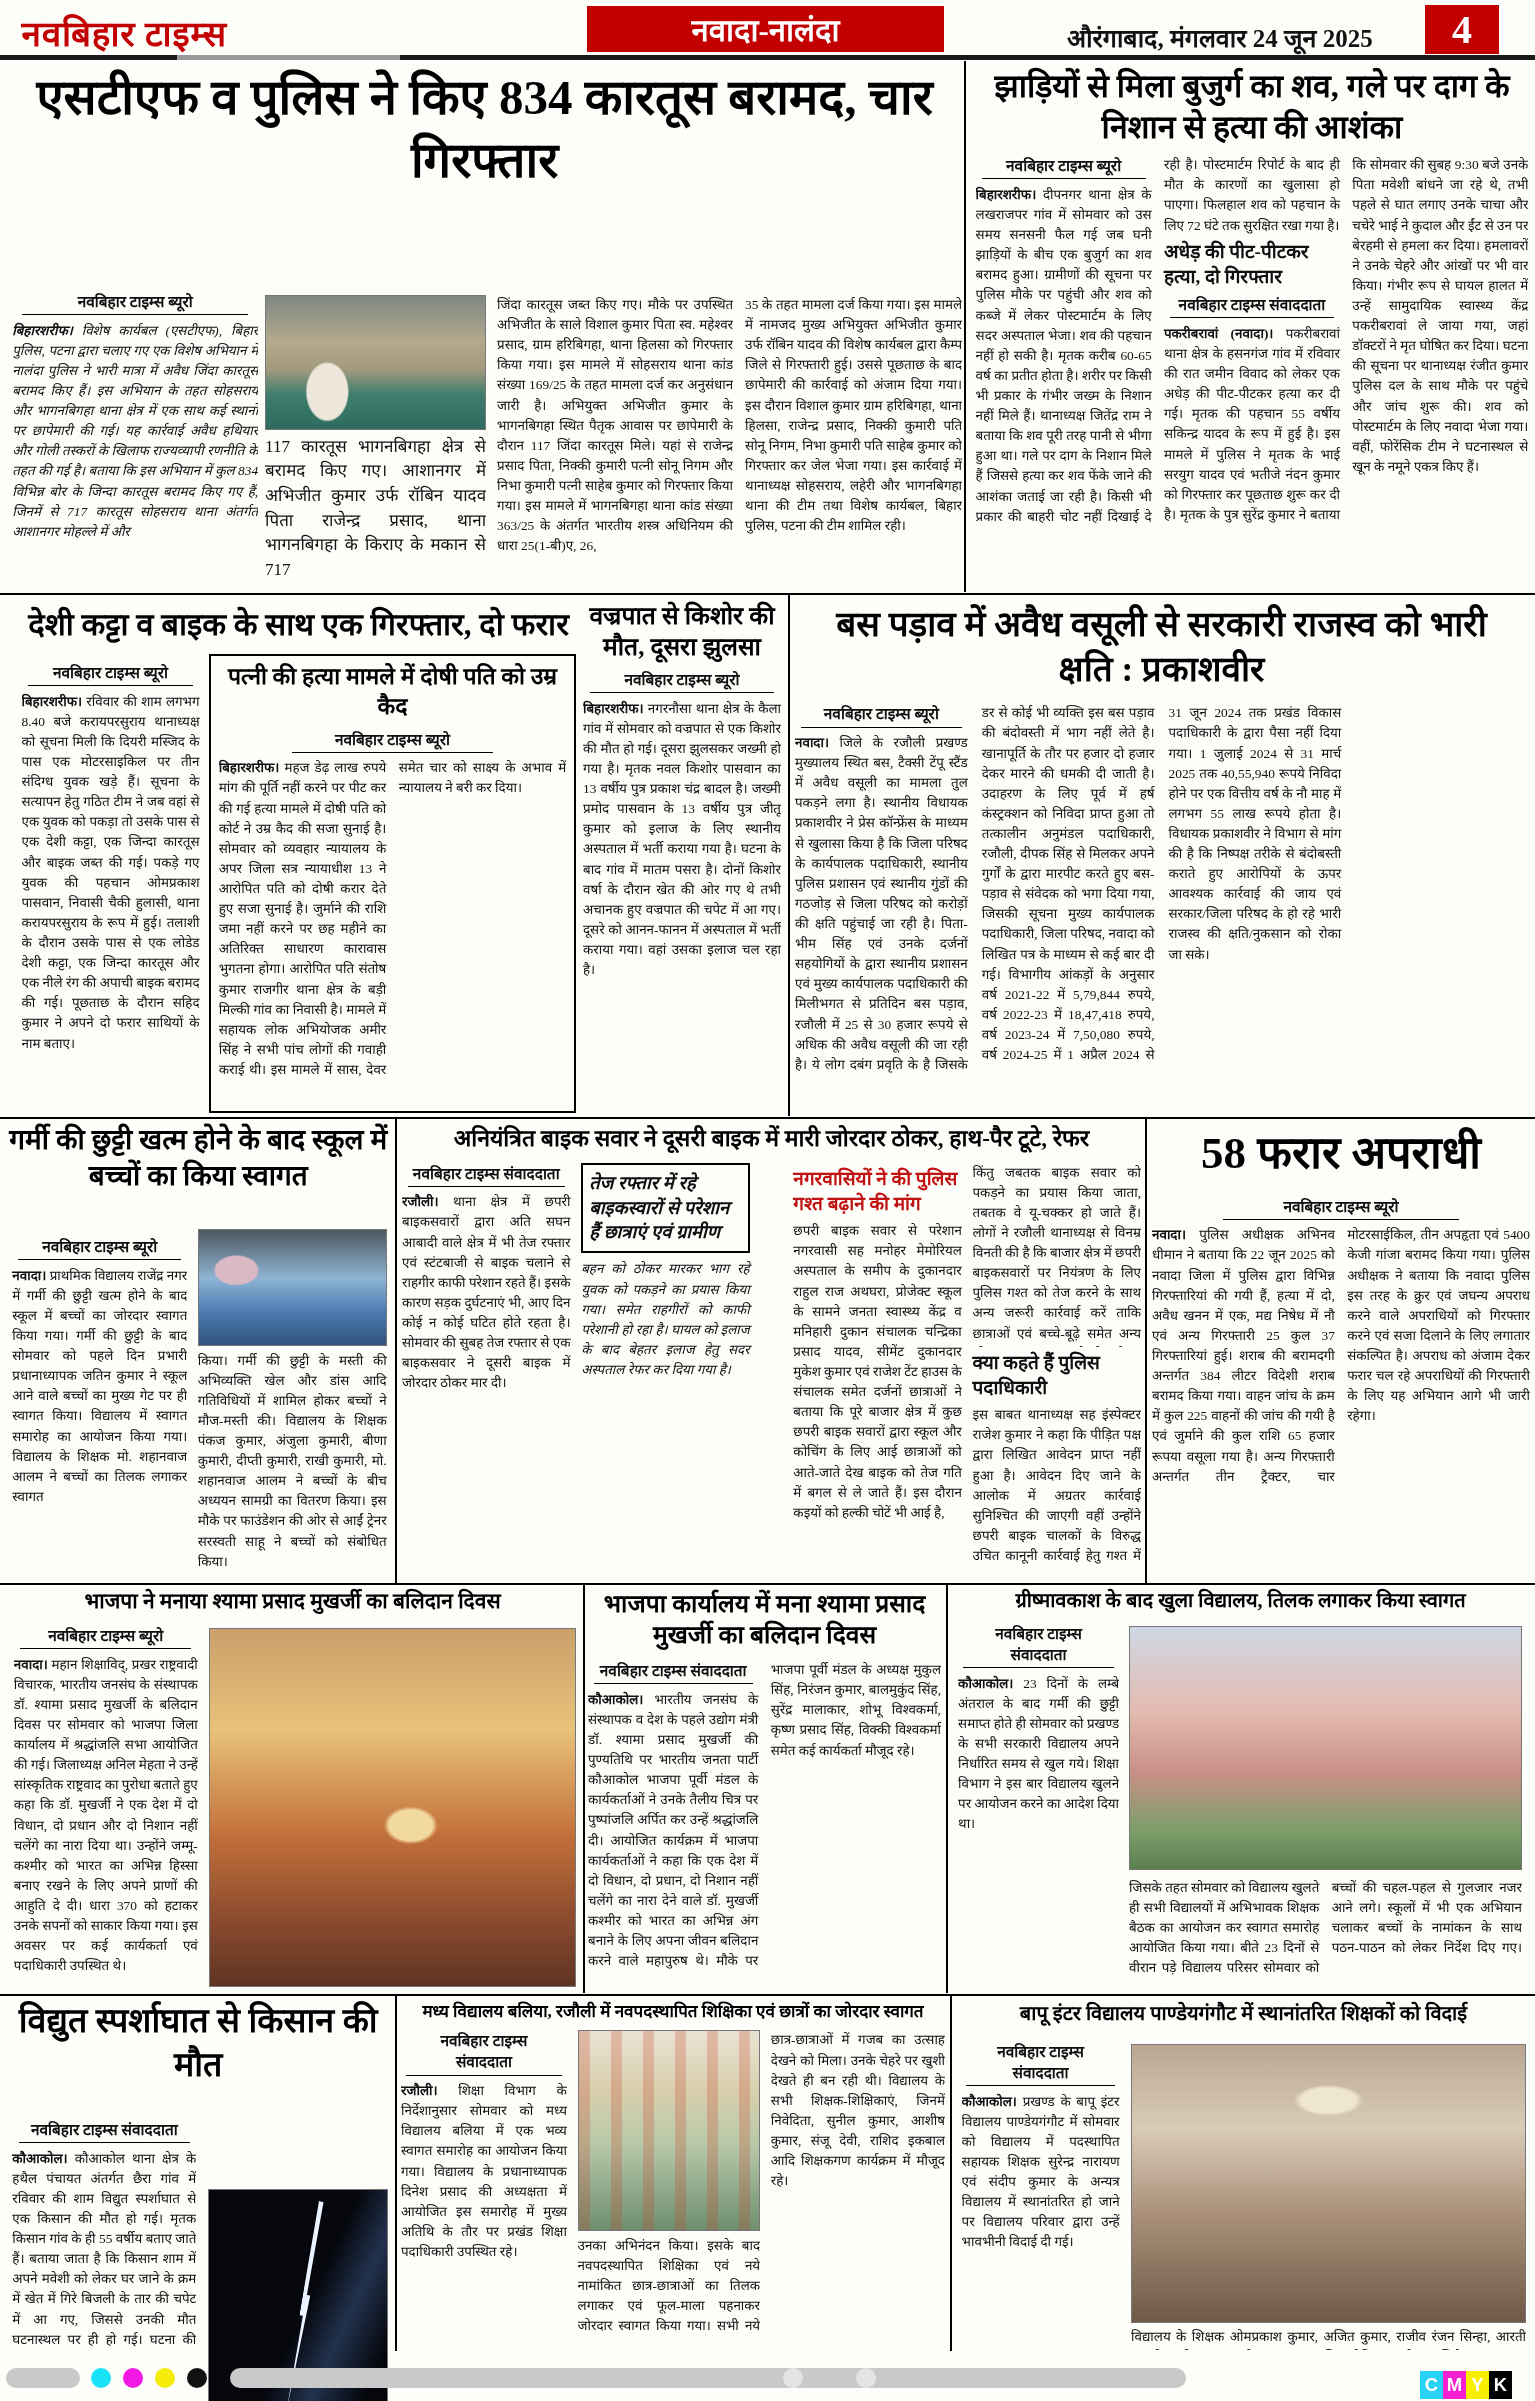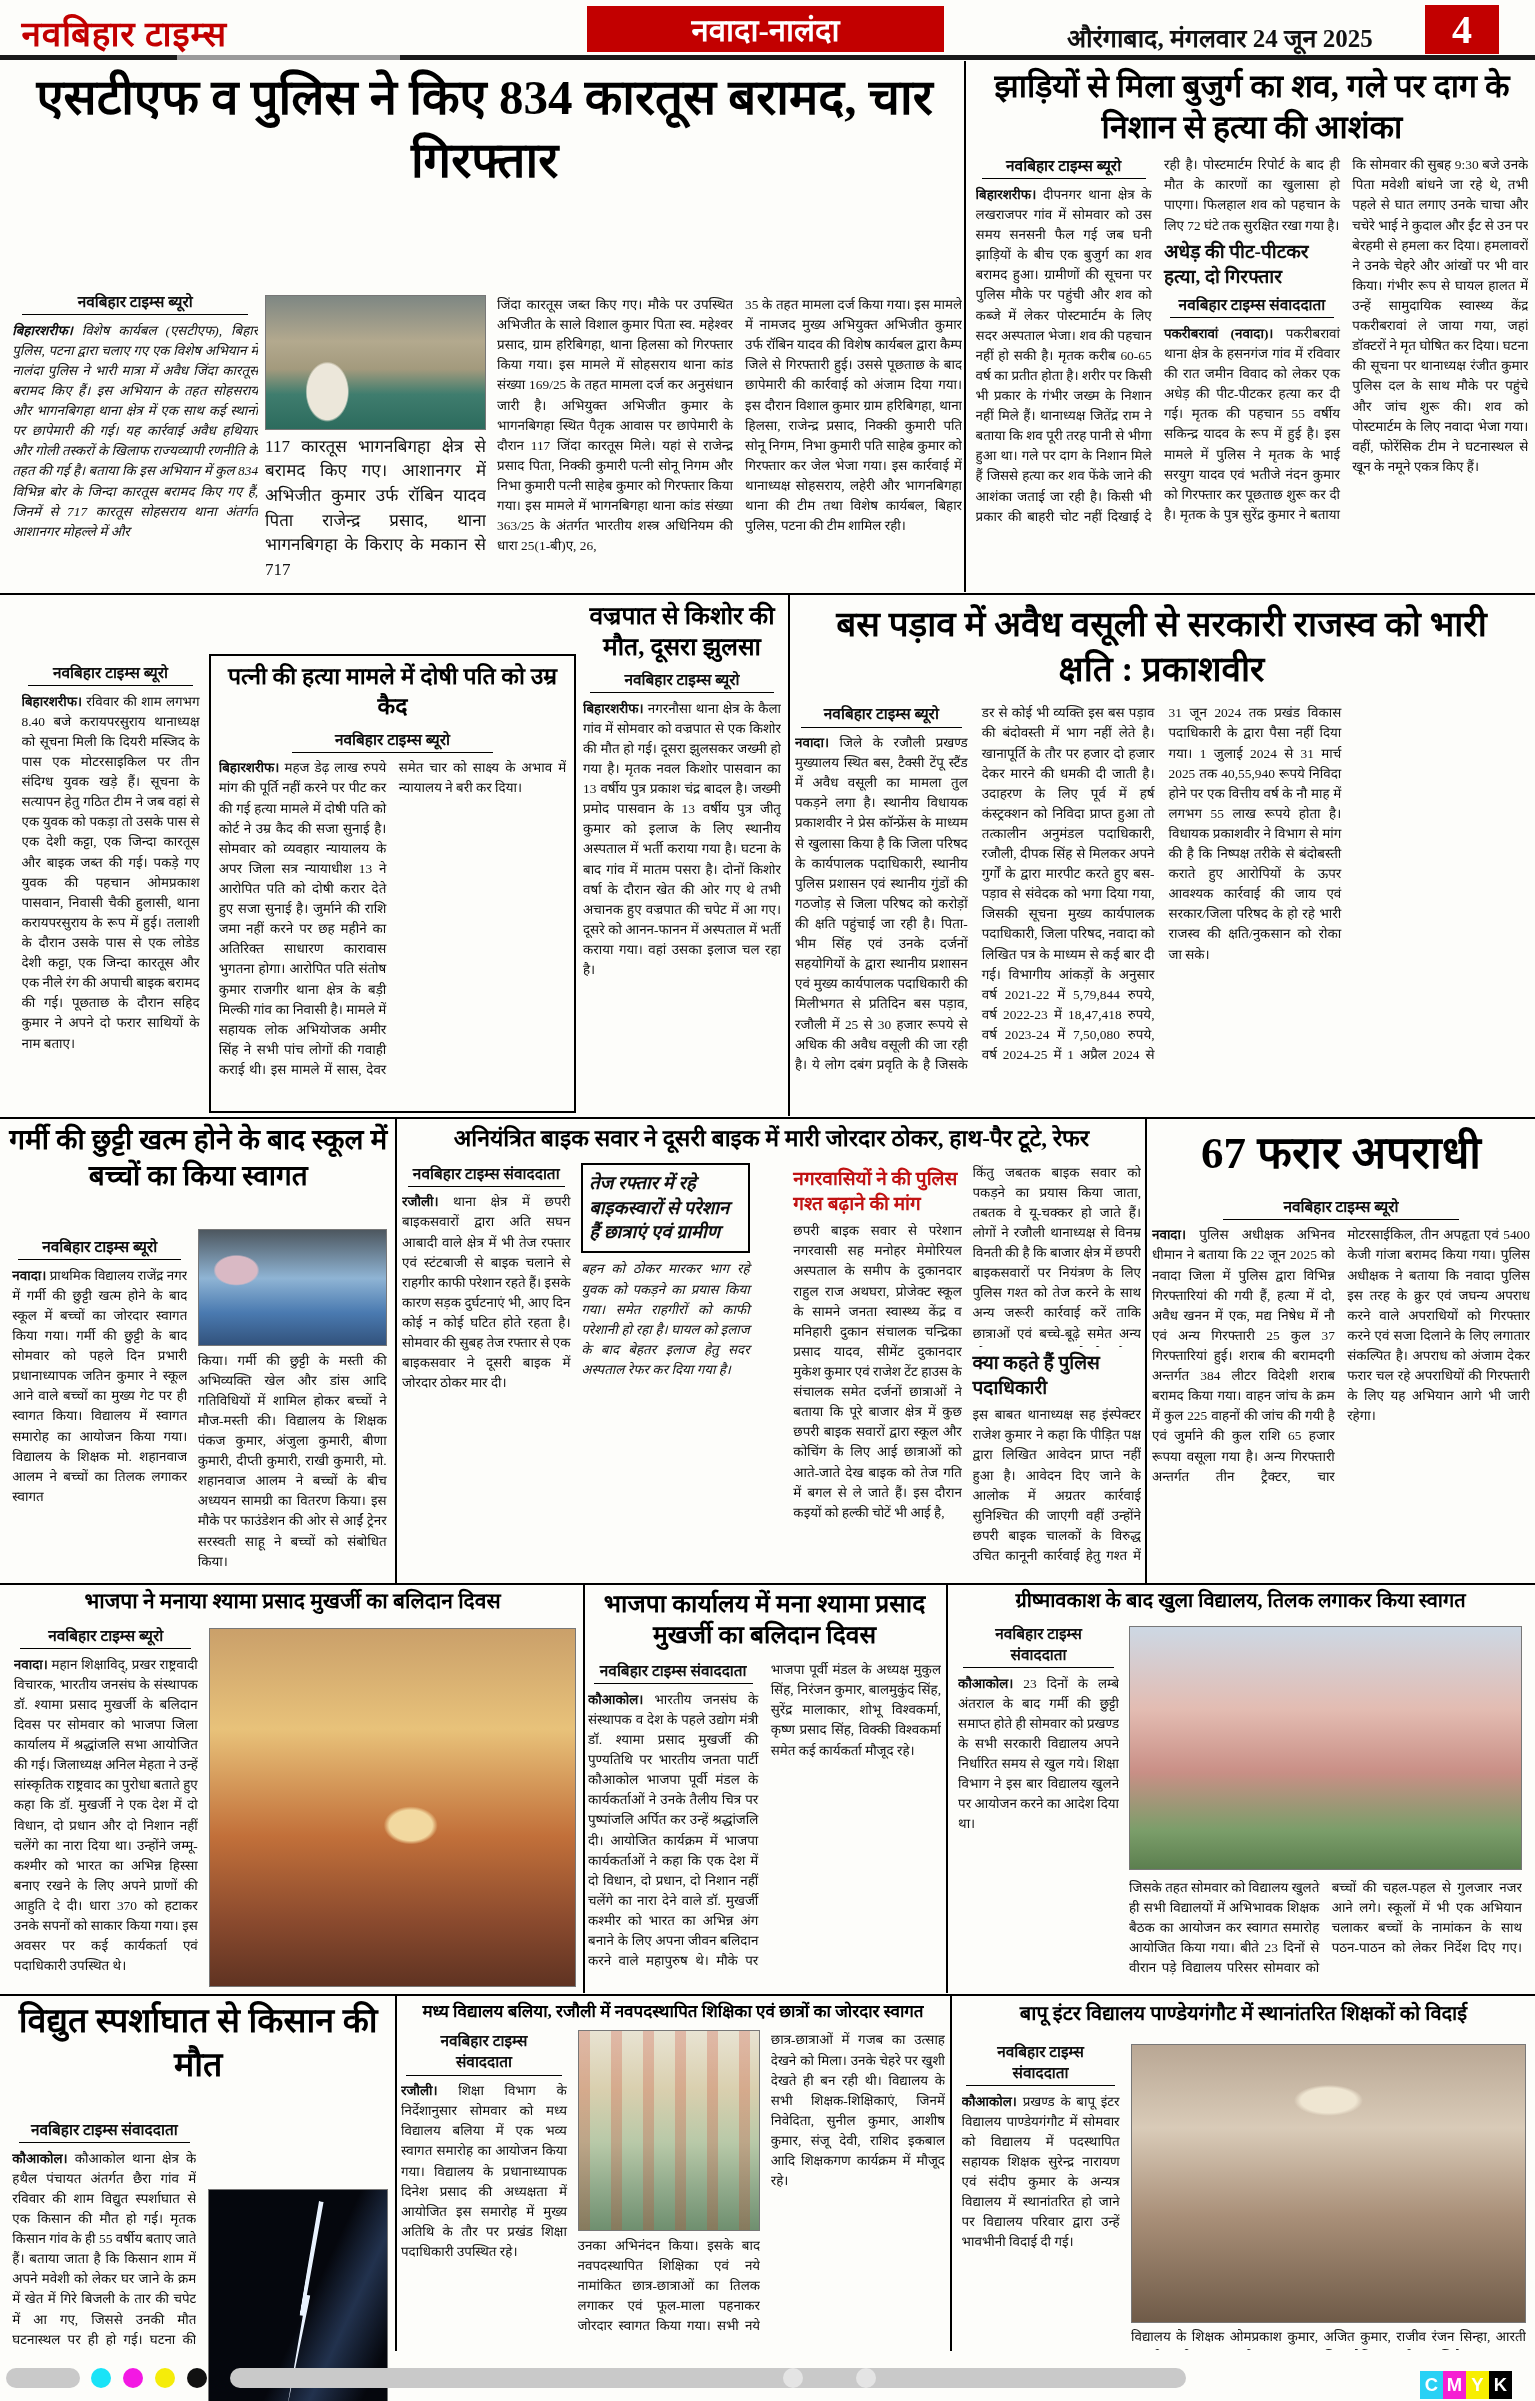--- a/index.html
+++ b/index.html
@@ -110,20 +110,21 @@
       <div class="byline">नवबिहार टाइम्स संवाददाता</div>
       <p class="body-txt" style="margin:0;">
         <b class="dl">पकरीबरावां (नवादा)।</b>
         <span>पकरीबरावां थाना क्षेत्र के हसनगंज गांव में रविवार की रात जमीन विवाद को लेकर एक अधेड़ की पीट-पीटकर हत्या कर दी गई। मृतक की पहचान 55 वर्षीय सकिन्द्र यादव के रूप में हुई है। इस मामले में पुलिस ने मृतक के भाई सरयुग यादव एवं भतीजे नंदन कुमार को गिरफ्तार कर पूछताछ शुरू कर दी है। मृतक के पुत्र सुरेंद्र कुमार ने बताया कि सोमवार की सुबह 9:30 बजे उनके पिता मवेशी बांधने जा रहे थे, तभी पहले से घात लगाए उनके चाचा और चचेरे भाई ने कुदाल और ईंट से उन पर बेरहमी से हमला कर दिया। हमलावरों ने उनके चेहरे और आंखों पर भी वार किया। गंभीर रूप से घायल हालत में उन्हें सामुदायिक स्वास्थ्य केंद्र पकरीबरावां ले जाया गया, जहां डॉक्टरों ने मृत घोषित कर दिया। घटना की सूचना पर थानाध्यक्ष रंजीत कुमार पुलिस दल के साथ मौके पर पहुंचे और जांच शुरू की। शव को पोस्टमार्टम के लिए नवादा भेजा गया। वहीं, फोरेंसिक टीम ने घटनास्थल से खून के नमूने एकत्र किए हैं।</span>
       </p>
     </div>
   </div>
 
   <div class="abs hline" style="left:0;top:593px;width:1535px;"></div>
 
+  <div class="abs headline" style="left:23px;top:605px;width:551px;font-size:31px;">देशी कट्टा व बाइक के साथ एक गिरफ्तार, दो फरार</div>
   <div class="abs" style="left:21.5px;top:662px;width:178px;height:451px;">
     <div class="byline">नवबिहार टाइम्स ब्यूरो</div>
     <p class="body-txt clipped" style="margin:0;height:415px;">
       <b class="dl">बिहारशरीफ।</b>
       <span>रविवार की शाम लगभग 8.40 बजे करायपरसुराय थानाध्यक्ष को सूचना मिली कि दियरी मस्जिद के पास एक मोटरसाइकिल पर तीन संदिग्ध युवक खड़े हैं। सूचना के सत्यापन हेतु गठित टीम ने जब वहां से एक युवक को पकड़ा तो उसके पास से एक देशी कट्टा, एक जिन्दा कारतूस और बाइक जब्त की गई। पकड़े गए युवक की पहचान ओमप्रकाश पासवान, निवासी चैकी हुलासी, थाना करायपरसुराय के रूप में हुई। तलाशी के दौरान उसके पास से एक लोडेड देशी कट्टा, एक जिन्दा कारतूस और एक नीले रंग की अपाची बाइक बरामद की गई। पूछताछ के दौरान सहिद कुमार ने अपने दो फरार साथियों के नाम बताए।</span>
     </p>
   </div>
 
   <div class="abs" style="left:209px;top:654px;width:367px;height:459px;border:2.3px solid #000;box-sizing:border-box;padding:6.1px 7.7px;">
     <div class="headline" style="font-size:23px;">पत्नी की हत्या मामले में दोषी पति को उम्र कैद</div>
@@ -197,21 +198,21 @@
         <p class="body-txt clipped" style="margin:0;height:184px;">किंतु जबतक बाइक सवार को पकड़ने का प्रयास किया जाता, तबतक वे यू-चक्कर हो जाते हैं। लोगों ने रजौली थानाध्यक्ष से विनम्र विनती की है कि बाजार क्षेत्र में छपरी बाइकसवारों पर नियंत्रण के लिए पुलिस गश्त को तेज करने के साथ अन्य जरूरी कार्रवाई करें ताकि छात्राओं एवं बच्चे-बूढ़े समेत अन्य लोग सड़क पर चलने के दौरान सुरक्षित महसूस कर सकें।</p>
         <div class="subhead">क्या कहते हैं पुलिस पदाधिकारी</div>
         <p class="body-txt clipped" style="margin:0;height:161px;">इस बाबत थानाध्यक्ष सह इंस्पेक्टर राजेश कुमार ने कहा कि पीड़ित पक्ष द्वारा लिखित आवेदन प्राप्त नहीं हुआ है। आवेदन दिए जाने के आलोक में अग्रतर कार्रवाई सुनिश्चित की जाएगी वहीं उन्होंने छपरी बाइक चालकों के विरुद्ध उचित कानूनी कार्रवाई हेतु गश्त में रहे पुलिस बलों को आवश्यक निर्देश दिए गए हैं।</p>
       </div>
     </div>
   </div>
 
   <div class="abs vline" style="left:1145px;top:1119px;height:464px;"></div>
   <div class="abs" style="left:1152px;top:1122px;width:378px;height:459px;">
     <div class="headline" style="font-size:45px;line-height:1.4;">
-      <div>67 फरार अपराधी</div>
+      <div>58 फरार अपराधी</div>
     </div>
     <div class="byline" style="width:60%;margin-top:10.7px;">नवबिहार टाइम्स ब्यूरो</div>
     <div class="flow" style="height:270px;column-count:2;column-gap:12.3px;">
       <p class="body-txt" style="margin:0;">
         <b class="dl">नवादा।</b>
         <span>पुलिस अधीक्षक अभिनव धीमान ने बताया कि 22 जून 2025 को नवादा जिला में पुलिस द्वारा विभिन्न गिरफ्तारियां की गयी हैं, हत्या में दो, अवैध खनन में एक, मद्य निषेध में नौ एवं अन्य गिरफ्तारी 25 कुल 37 गिरफ्तारियां हुई। शराब की बरामदगी अन्तर्गत 384 लीटर विदेशी शराब बरामद किया गया। वाहन जांच के क्रम में कुल 225 वाहनों की जांच की गयी है एवं जुर्माने की कुल राशि 65 हजार रूपया वसूला गया है। अन्य गिरफ्तारी अन्तर्गत तीन ट्रैक्टर, चार मोटरसाईकिल, तीन अपहृता एवं 5400 केजी गांजा बरामद किया गया। पुलिस अधीक्षक ने बताया कि नवादा पुलिस इस तरह के क्रुर एवं जघन्य अपराध करने वाले अपराधियों को गिरफ्तार करने एवं सजा दिलाने के लिए लगातार संकल्पित है। अपराध को अंजाम देकर फरार चल रहे अपराधियों की गिरफ्तारी के लिए यह अभियान आगे भी जारी रहेगा।</span>
       </p>
     </div>
   </div>
 

